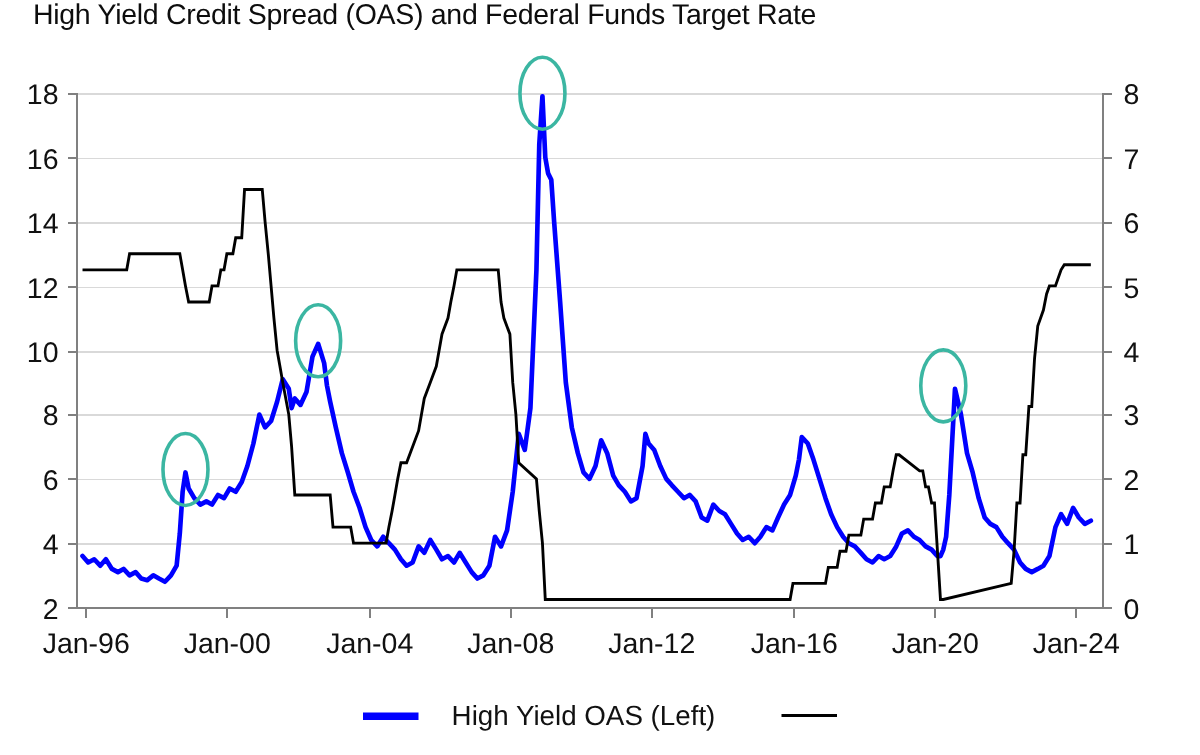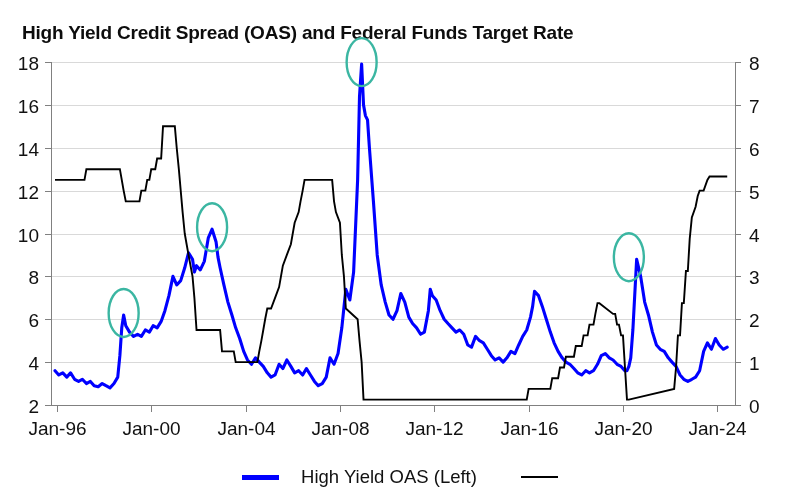--- a/index.html
+++ b/index.html
@@ -16,23 +16,23 @@
   #figure {
     position: relative;
     width: 800px;
     height: 503px;
     background: #ffffff;
     overflow: hidden;
   }
   #chart-title {
     position: absolute;
     left: 22px;
-    top: 22px;
+    top: 0;
     font-size: 19px;
-    font-weight: bold;
+    font-weight: normal;
     letter-spacing: -0.2px;
     color: #0d0d0d;
     white-space: nowrap;
   }
   #plot-svg {
     position: absolute;
     left: 0;
     top: 0;
   }
   .axis-tick-label {

